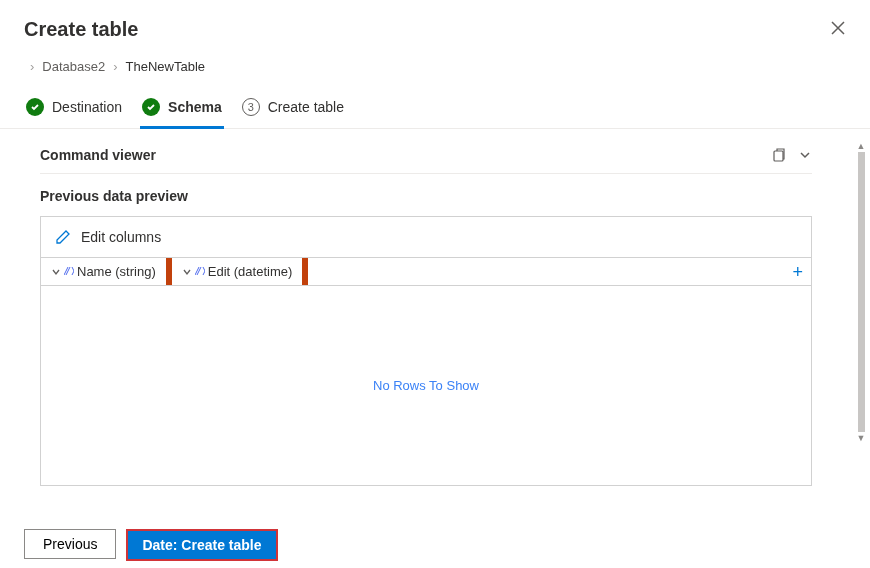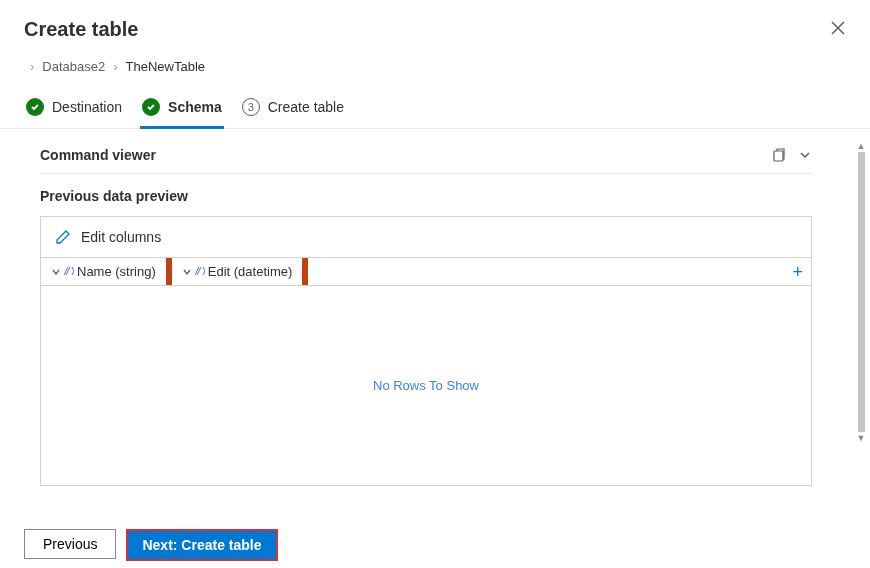--- a/index.html
+++ b/index.html
@@ -314,15 +314,15 @@
 
   <div class="scrollbar-track">
     <span class="scroll-arrow">▲</span>
     <div class="scroll-thumb"></div>
     <span class="scroll-arrow">▼</span>
   </div>
 </div>
 
 <div class="footer">
   <button class="btn">Previous</button>
-  <button class="btn btn-primary">Next: Create table</button>
+  <button class="btn btn-primary">Date: Create table</button>
   <div class="spacer"></div>
 </div>
 
 </body></html>

